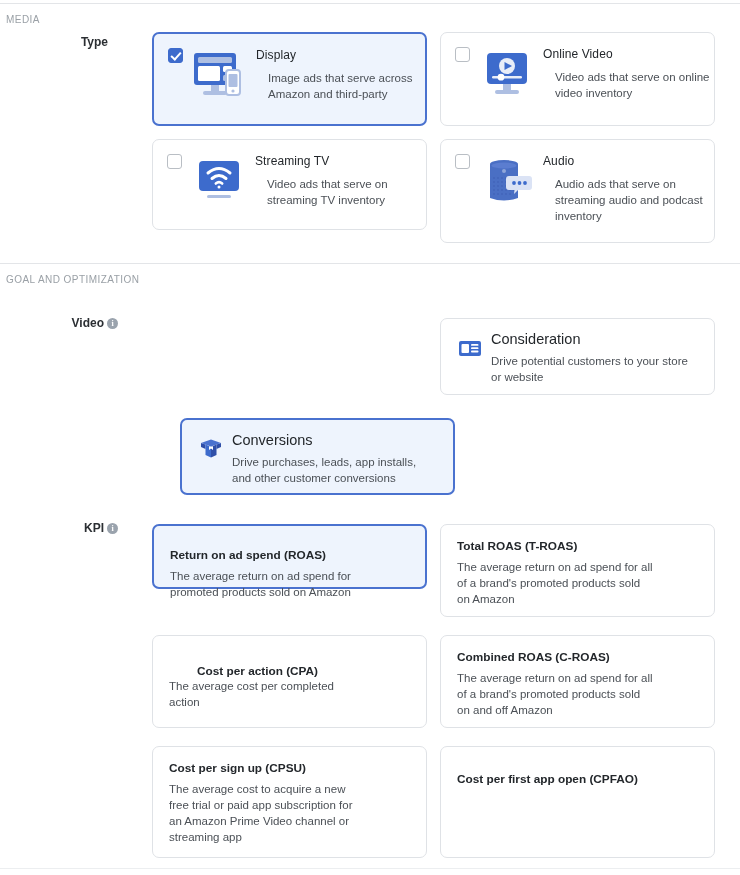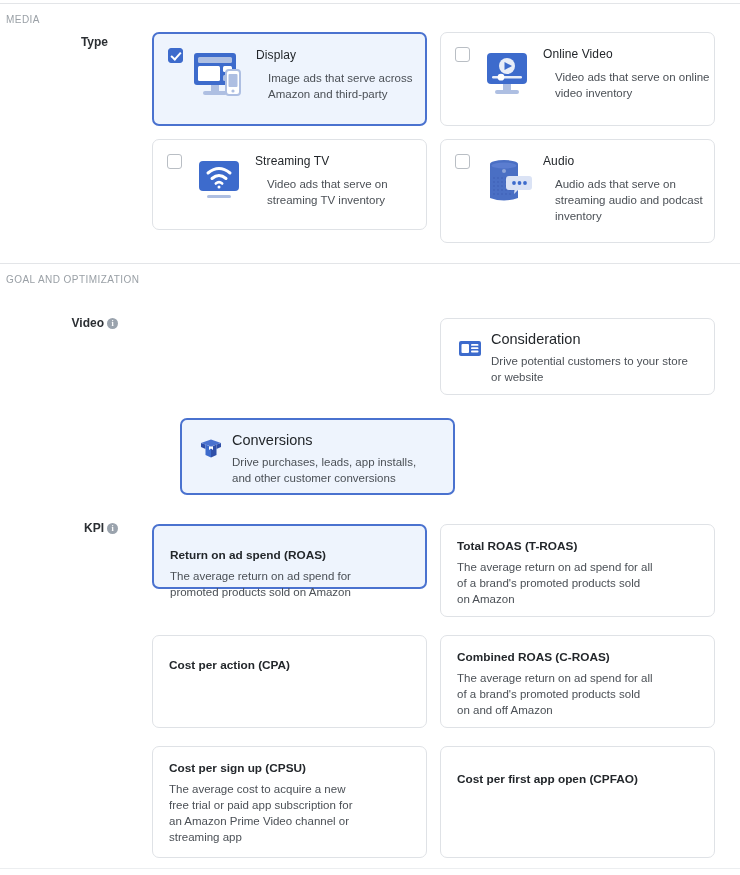--- a/index.html
+++ b/index.html
@@ -303,21 +303,22 @@
     <div class="title" style="top:22px;">Return on ad spend (ROAS)</div>
     <div class="desc" style="top:42px;">The average return on ad spend for promoted products sold on Amazon</div>
   </div>
 
   <div class="card kpi-card" style="left:440px; top:524px; width:275px; height:93px;">
     <div class="title" style="top:14px;">Total ROAS (T-ROAS)</div>
     <div class="desc" style="top:34px;">The average return on ad spend for all of a brand's promoted products sold on Amazon</div>
   </div>
 
   <div class="card kpi-card" style="left:152px; top:635px; width:275px; height:93px;">
-    <div class="title" style="top:22px;">Cost per action (CPA)</div>
+    <div class="title" style="top:28px;margin-left:28px;">Cost per action (CPA)</div>
+    <div class="desc" style="top:42px;">The average cost per completed action</div>
   </div>
 
   <div class="card kpi-card" style="left:440px; top:635px; width:275px; height:93px;">
     <div class="title" style="top:14px;">Combined ROAS (C-ROAS)</div>
     <div class="desc" style="top:34px;">The average return on ad spend for all of a brand's promoted products sold on and off Amazon</div>
   </div>
 
   <div class="card kpi-card" style="left:152px; top:746px; width:275px; height:112px;">
     <div class="title" style="top:14px;">Cost per sign up (CPSU)</div>
     <div class="desc" style="top:34px;">The average cost to acquire a new free trial or paid app subscription for an Amazon Prime Video channel or streaming app</div>

